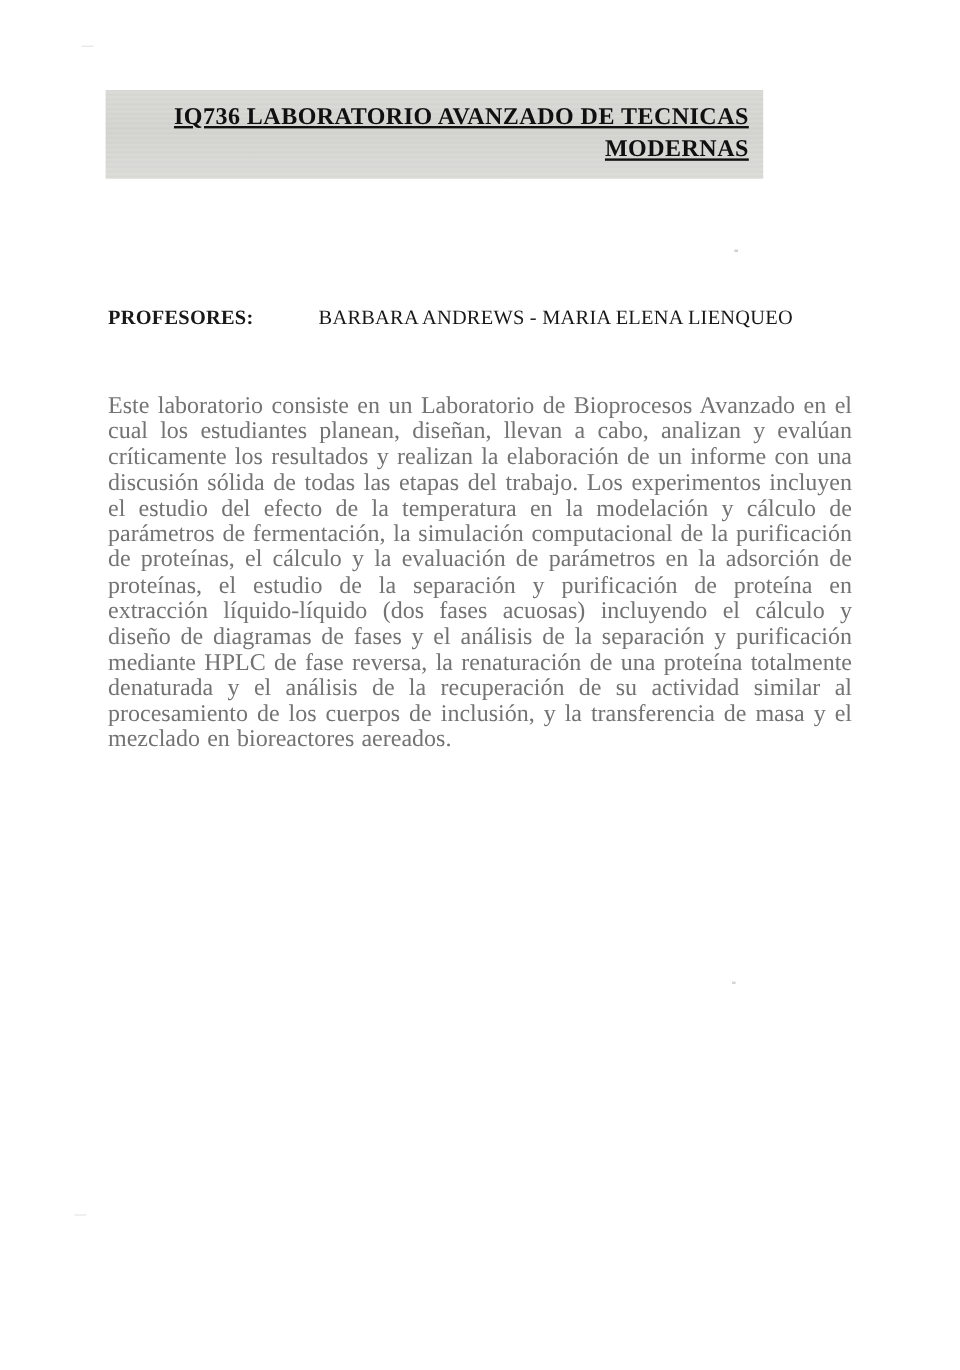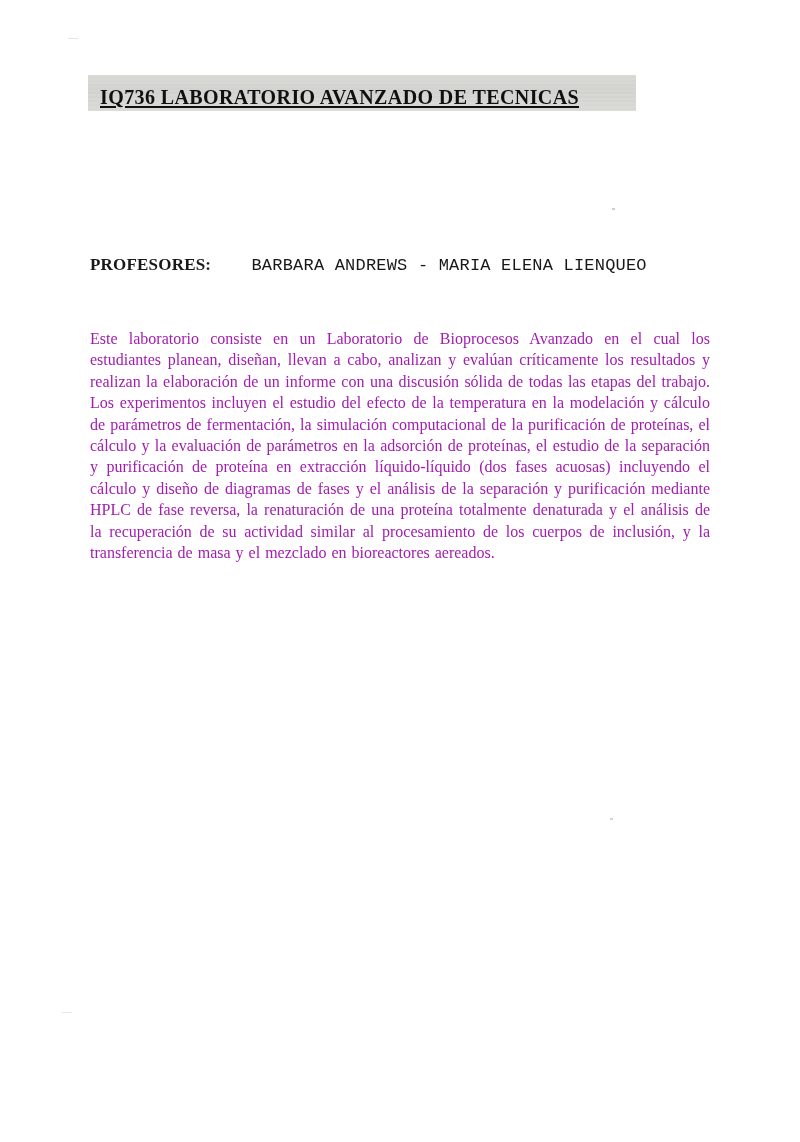--- a/index.html
+++ b/index.html
@@ -53,28 +53,28 @@
       height: 2px;
       background: #d4d4d2;
     }
 
     .title-band {
       position: absolute;
       left: 88px;
       top: 75px;
       width: 548px;
       box-sizing: border-box;
-      padding: 9px 12px 0 12px;
+      padding: 9px 12px 11px 12px;
       background:
         repeating-linear-gradient(0deg,
           rgba(255,255,255,0.05) 0px,
           rgba(0,0,0,0.02) 2px,
           rgba(255,255,255,0.04) 4px),
         linear-gradient(180deg, #dadad7 0%, #d4d4d1 45%, #dcdcd9 100%);
-      text-align: left;
+      text-align: right;
     }
     .title-line {
       font-weight: bold;
       font-size: 20px;
       line-height: 27px;
       letter-spacing: 0.4px;
       color: #101010;
       text-decoration: underline;
       text-underline-offset: 2px;
     }
@@ -87,49 +87,49 @@
       font-size: 17px;
       line-height: 22px;
       white-space: nowrap;
     }
     .professors-label {
       font-weight: bold;
       letter-spacing: 0.2px;
       margin-top: 15px;
     }
     .professors-names {
-      margin-left: 36px;
+      margin-left: 50px;
       letter-spacing: 0.2px;
-      font-family: Liberation Mono, monospace;
     }
 
     .description {
       position: absolute;
       left: 90px;
       top: 328px;
       width: 620px;
-      font-size: 16px;
+      font-size: 20px;
       line-height: 21.4px;
       text-align: justify;
-      color: #a21caf;
+      color: #737373;
       word-spacing: 1px;
     }
   </style>
 </head>
 <body>
 
 <div class="page">
 
   <div class="scan-mark-top"></div>
   <div class="scan-dot-right"></div>
   <div class="scan-dot-right2"></div>
   <div class="scan-mark-bottom"></div>
 
   <div class="title-band">
     <div class="title-line">IQ736 LABORATORIO AVANZADO DE TECNICAS</div>
+    <div class="title-line">MODERNAS</div>
   </div>
 
   <div class="professors-line">
     <span class="professors-label">PROFESORES:</span>
     <span class="professors-names">BARBARA ANDREWS - MARIA ELENA LIENQUEO</span>
   </div>
 
   <div class="description">Este laboratorio consiste en un Laboratorio de Bioprocesos Avanzado en el cual los estudiantes planean, diseñan, llevan a cabo, analizan y evalúan críticamente los resultados y realizan la elaboración de un informe con una discusión sólida de todas las etapas del trabajo.  Los experimentos incluyen el estudio del efecto de la temperatura en la modelación y cálculo de parámetros de fermentación, la simulación computacional de la purificación de proteínas, el cálculo y la evaluación de parámetros en la adsorción de proteínas, el estudio de la separación y purificación de proteína en extracción líquido-líquido (dos fases acuosas) incluyendo el cálculo y diseño de diagramas de fases y el análisis de la separación y purificación mediante HPLC de fase reversa, la renaturación de una proteína totalmente denaturada y el análisis de la recuperación de su actividad similar al procesamiento de los cuerpos de inclusión, y la transferencia de masa y el mezclado en bioreactores aereados.</div>
 
 </div>

